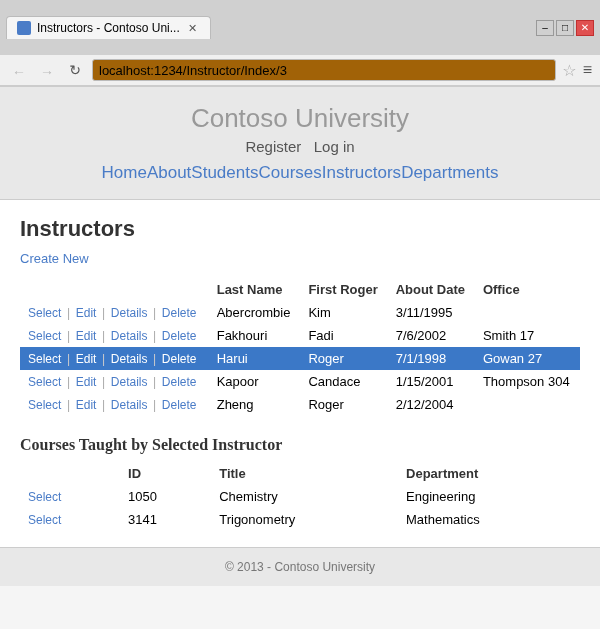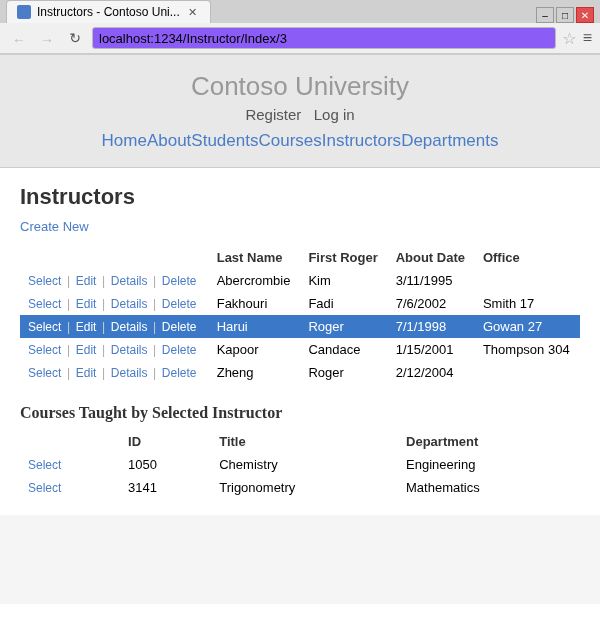--- a/index.html
+++ b/index.html
@@ -6,22 +6,22 @@
     body { font-family: Arial, sans-serif; font-size: 14px; background: #fff; }
 
     
     .browser-chrome {
       background: #e8e8e8;
       border-bottom: 1px solid #ccc;
     }
     .title-bar {
       background: #d0d0d0;
       display: flex;
-      align-items: flex-end;
-      padding: 0 6px;
+      align-items: center;
+      padding: 16px 6px;
       gap: 6px;
     }
     .tab {
       background: #f5f5f5;
       border: 1px solid #bbb;
       border-bottom: none;
       padding: 4px 10px;
       font-size: 12px;
       display: flex;
       align-items: center;
@@ -57,21 +57,21 @@
       font-size: 14px; color: #555; cursor: pointer; background: none; border: none;
     }
     .nav-btn.disabled { color: #bbb; }
     .address-bar {
       flex: 1;
       height: 22px;
       border: 1px solid #bbb;
       border-radius: 3px;
       padding: 0 6px;
       font-size: 13px;
-      background: #8b5cf6;
+      background: #a16207;
       display: flex;
       align-items: center;
     }
     .star-btn { font-size: 16px; color: #aaa; cursor: pointer; }
     .menu-btn { font-size: 16px; color: #555; cursor: pointer; }
 
     
     .page-content {
       background: #f5f5f5;
       min-height: calc(629px - 80px);
@@ -364,13 +364,16 @@
       </td>
       <td>3141</td>
       <td>Trigonometry</td>
       <td>Mathematics</td>
     </tr>
           </tbody>
       </table>
     </div>
   </div>
 
+  <div class="page-footer">
+    <span>© 2013 - Contoso University</span>
+  </div>
 </div>
 
 </body></html>

